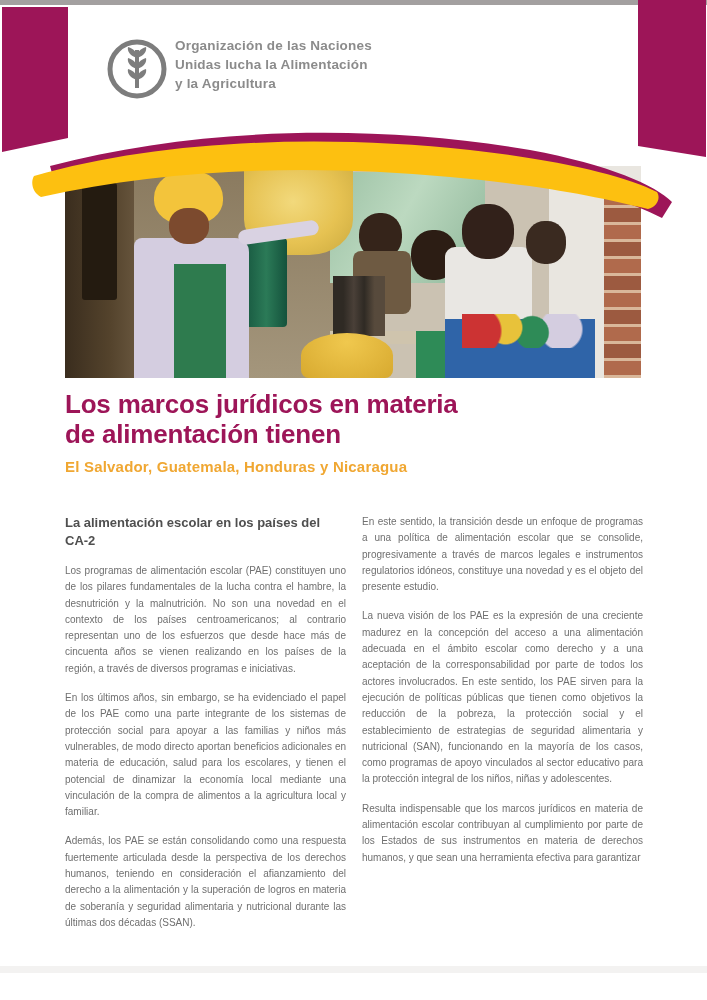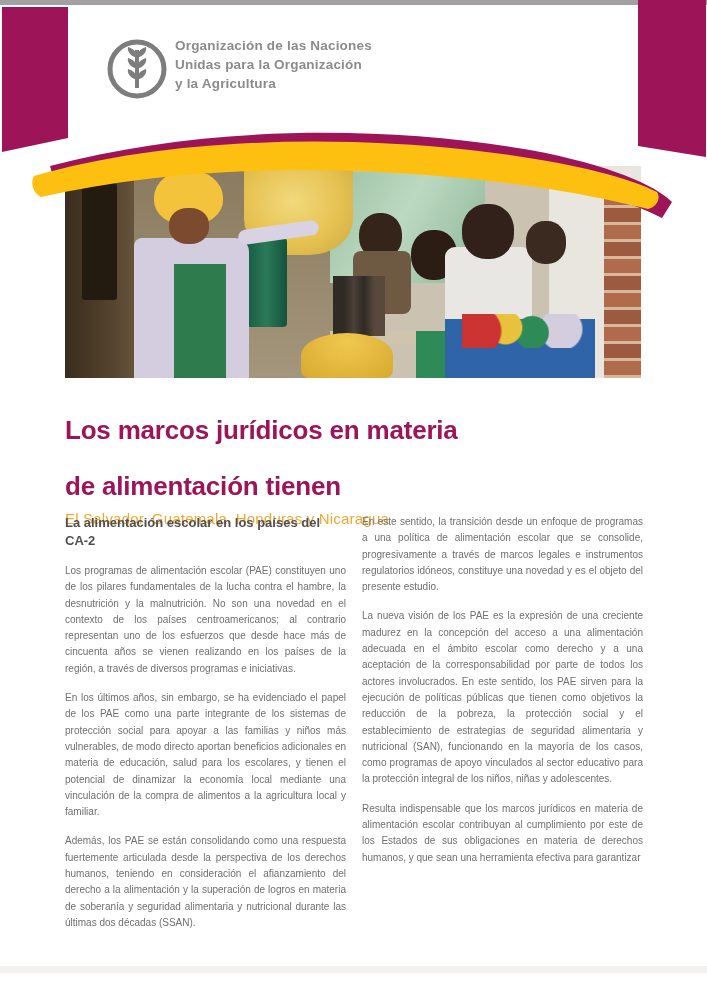--- a/index.html
+++ b/index.html
@@ -49,22 +49,22 @@
   .ph-bingreen  { left:61%; top:78%; width:7%; height:22%; background:#2e8b57; }
   .ph-toys      { left:69%; top:70%; width:21%; height:16%;
                   background:radial-gradient(circle at 12% 50%, #c33 0 22%, transparent 24%),
                              radial-gradient(circle at 36% 40%, #e8c23a 0 20%, transparent 22%),
                              radial-gradient(circle at 58% 55%, #2e8b57 0 22%, transparent 24%),
                              radial-gradient(circle at 82% 45%, #d4cde0 0 20%, transparent 22%); }
   .ph-table     { left:46%; top:78%; width:20%; height:6%; background:#cfc4ad; }
 
   
   .title { position:absolute; left:65px; top:389px; width:560px; z-index:4; }
-  .title-line { font-size:26px; font-weight:bold; color:#9d1558; line-height:30px; letter-spacing:-.2px;margin-top:26px; }
-  .subtitle { margin-top:9px; font-size:15px; font-weight:normal; color:#f0a732; letter-spacing:.2px; }
+  .title-line { font-size:26px; font-weight:bold; color:#9d1558; line-height:30px; letter-spacing:-.2px; }
+  .subtitle { margin-top:9px; font-size:15px; font-weight:bold; color:#f0a732; letter-spacing:.2px; }
 
   
   .col { position:absolute; top:514px; width:281px; z-index:4; }
   .col-left { left:65px; }
   .col-right { left:362px; }
   .sec-heading { font-size:13px; font-weight:bold; color:#4f4f4f; line-height:18px; margin-bottom:13px; }
   .para { font-size:10px; color:#6f6f6f; line-height:16.3px; text-align:justify; margin-bottom:13px; }
   .col-right .sec-heading { margin-top:8px; }
 </style>
 </head>
@@ -80,21 +80,21 @@
     <path d="M31 20 C24 18 21 13 22 9 C28 11 31 14 31 20 Z" fill="#7d7d7d"></path>
     <path d="M31 20 C38 18 41 13 40 9 C34 11 31 14 31 20 Z" fill="#7d7d7d"></path>
     <path d="M31 31 C24 29 21 24 22 20 C28 22 31 25 31 31 Z" fill="#7d7d7d"></path>
     <path d="M31 31 C38 29 41 24 40 20 C34 22 31 25 31 31 Z" fill="#7d7d7d"></path>
     <path d="M31 42 C24 40 21 35 22 31 C28 33 31 36 31 42 Z" fill="#7d7d7d"></path>
     <path d="M31 42 C38 40 41 35 40 31 C34 33 31 36 31 42 Z" fill="#7d7d7d"></path>
   </svg>
 
   <div class="org-block">
     <div class="org-line">Organización de las Naciones</div>
-    <div class="org-line">Unidas para la Organización</div>
+    <div class="org-line">Unidas lucha la Alimentación</div>
     <div class="org-line">y la Agricultura</div>
   </div>
 
   <div class="photo">
     <div class="ph-doorwall"></div>
     <div class="ph-doordark"></div>
     <div class="ph-wallmid"></div>
     <div class="ph-board"></div>
     <div class="ph-kid1"></div>
     <div class="ph-kid1b"></div>
@@ -135,17 +135,17 @@
   <div class="col col-left">
     <div class="sec-heading">La alimentación escolar en los países del CA-2</div>
     <p class="para">Los programas de alimentación escolar (PAE) constituyen uno de los pilares fundamentales de la lucha contra el hambre, la desnutrición y la malnutrición. No son una novedad en el contexto de los países centroamericanos; al contrario representan uno de los esfuerzos que desde hace más de cincuenta años se vienen realizando en los países de la región, a través de diversos programas e iniciativas.</p>
     <p class="para">En los últimos años, sin embargo, se ha evidenciado el papel de los PAE como una parte integrante de los sistemas de protección social para apoyar a las familias y niños más vulnerables, de modo directo aportan beneficios adicionales en materia de educación, salud para los escolares, y tienen el potencial de dinamizar la economía local mediante una vinculación de la compra de alimentos a la agricultura local y familiar.</p>
     <p class="para">Además, los PAE se están consolidando como una respuesta fuertemente articulada desde la perspectiva de los derechos humanos, teniendo en consideración el afianzamiento del derecho a la alimentación y la superación de logros en materia de soberanía y seguridad alimentaria y nutricional durante las últimas dos décadas (SSAN).</p>
   </div>
 
   <div class="col col-right">
     <p class="para">En este sentido, la transición desde un enfoque de programas a una política de alimentación escolar que se consolide, progresivamente a través de marcos legales e instrumentos regulatorios idóneos, constituye una novedad y es el objeto del presente estudio.</p>
     <p class="para">La nueva visión de los PAE es la expresión de una creciente madurez en la concepción del acceso a una alimentación adecuada en el ámbito escolar como derecho y a una aceptación de la corresponsabilidad por parte de todos los actores involucrados. En este sentido, los PAE sirven para la ejecución de políticas públicas que tienen como objetivos la reducción de la pobreza, la protección social y el establecimiento de estrategias de seguridad alimentaria y nutricional (SAN), funcionando en la mayoría de los casos, como programas de apoyo vinculados al sector educativo para la protección integral de los niños, niñas y adolescentes.</p>
-    <p class="para">Resulta indispensable que los marcos jurídicos en materia de alimentación escolar contribuyan al cumplimiento por este de los Estados de sus obligaciones en materia de derechos humanos, y que sean una herramienta efectiva para garantizar</p>
+    <p class="para">Resulta indispensable que los marcos jurídicos en materia de alimentación escolar contribuyan al cumplimiento por parte de los Estados de sus instrumentos en materia de derechos humanos, y que sean una herramienta efectiva para garantizar</p>
   </div>
 
   <div class="edge-bottom"></div>
 </div>
 
 </body></html>

